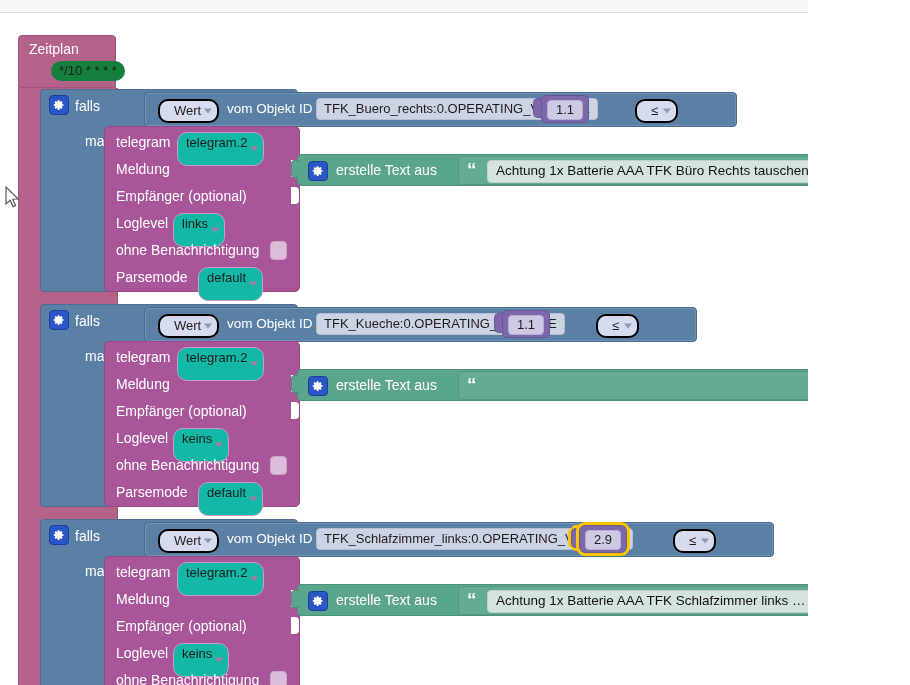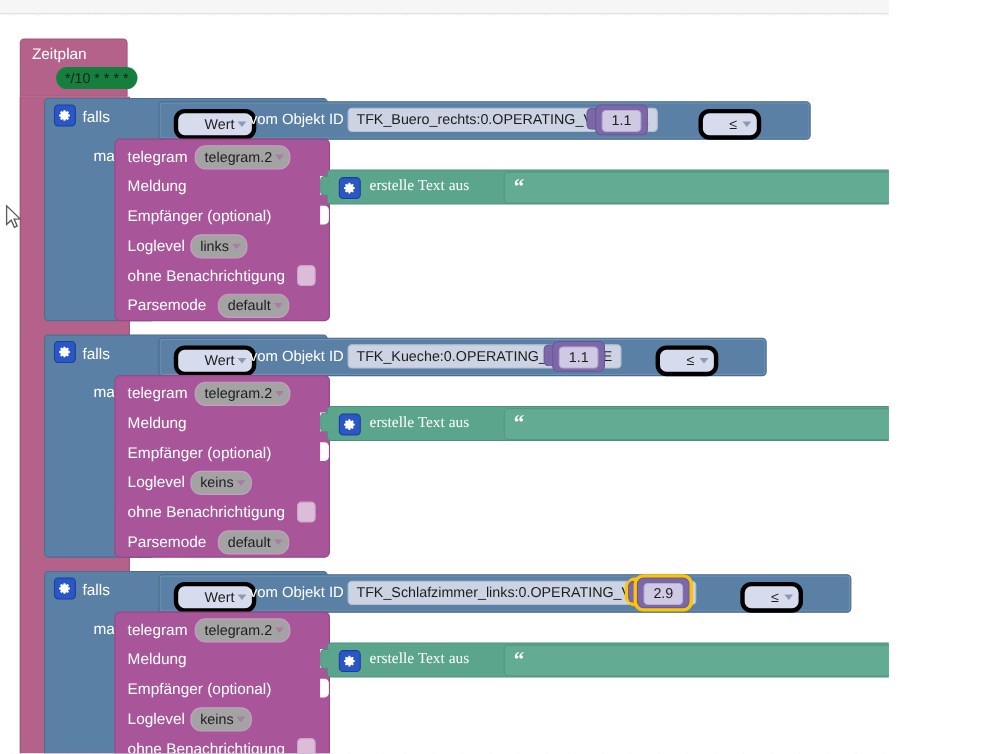--- a/index.html
+++ b/index.html
@@ -94,24 +94,24 @@
     position:absolute;
     background:#5b80a5;
     border:1px solid #4a6b8c;
     border-radius:4px;
     box-shadow:inset 0 0 0 1px #6f93b6;
     z-index:7;
   }
   .field-dd{
     position:absolute;
     background:#d6dced;
-    border:4px solid #000000;
+    border:2px solid #000000;
     border-radius:10px;
     color:#1d1d1d;font-size:13px;line-height:15px;
-    padding:2px 16px 3px 24px;
+    padding:2px 16px 3px 14px;
     white-space:nowrap;
   }
   .field-dd .caret{
     position:absolute;right:5px;top:50%;transform:translateY(-50%);
     width:0;height:0;border-left:4px solid transparent;border-right:4px solid transparent;
     border-top:5px solid #8e99b4;
   }
   .field-ro{
     position:absolute;
     background:#ccd3e3;
@@ -159,25 +159,25 @@
     background:#a8559a;
     border:1px solid #97478a;
     border-radius:5px;
     z-index:7;
   }
   .tg-row{
     position:absolute;color:#ffffff;font-size:14px;line-height:16px;white-space:nowrap;
   }
   .tg-dd{
     position:absolute;
-    background:#a3a3a3;
+    background:#14b8a6;
     border:1px solid #c69fc0;
     border-radius:10px;
     color:#1d1d1d;font-size:13px;line-height:15px;
-    padding:2px 16px 3px 8px;white-space:nowrap;
+    padding:2px 16px 15px 8px;white-space:nowrap;
   }
   .tg-dd .caret{
     position:absolute;right:5px;top:50%;transform:translateY(-50%);
     width:0;height:0;border-left:4px solid transparent;border-right:4px solid transparent;
     border-top:5px solid #a87ca3;
   }
   .chk{
     position:absolute;width:15px;height:17px;border-radius:4px;
     background:#dcbcd8;border:1px solid #c9a6c5;
   }
@@ -188,21 +188,20 @@
     border-radius:0 4px 4px 0;
   }
 
   
   .grn{
     position:absolute;
     background:#5ba58c;
     border:1px solid #4d917b;
     border-radius:4px;
     z-index:8;
-    font-family:Liberation Serif, serif;
   }
   .grn-label{
     position:absolute;color:#ffffff;font-size:14px;line-height:16px;white-space:nowrap;
   }
   .grn-inner{
     position:absolute;
     background:#64ab93;
     border:1px solid #55987f;
     border-radius:4px;
   }
@@ -304,20 +303,21 @@
     <div class="grn" style="left:297px;top:140px;width:570px;height:30px;">
       <div class="gear" style="left:10px;top:6px;">
         <svg width="12" height="12" viewBox="0 0 16 16">
             <path fill="#ffffff" d="M8 5.2a2.8 2.8 0 100 5.6 2.8 2.8 0 000-5.6zm0 4.1a1.3 1.3 0 110-2.6 1.3 1.3 0 010 2.6z"></path>
             <path fill="#ffffff" d="M14 9.1V6.9l-1.7-.3-.4-1 1-1.4-1.6-1.6-1.4 1-1-.4L8.6 1.5H6.4l-.3 1.7-1 .4-1.4-1L2.1 4.2l1 1.4-.4 1-1.7.3v2.2l1.7.3.4 1-1 1.4 1.6 1.6 1.4-1 1 .4.3 1.7h2.2l.3-1.7 1-.4 1.4 1 1.6-1.6-1-1.4.4-1L14 9.1z"></path>
           </svg>
       </div>
       <div class="grn-label" style="left:38px;top:7px;">erstelle Text aus</div>
       <div class="grn-inner" style="left:160px;top:1px;width:408px;height:27px;">
         <div class="quote" style="left:8px;top:3px;">“</div>
+        <div class="grn-field" style="left:28px;top:3px;">Achtung 1x Batterie AAA  TFK Büro Rechts tauschen</div>
         <div class="quote" style="left:384px;top:3px;">”</div>
       </div>
     </div>
 
     <div class="blk iff" style="left:40px;top:290px;width:258px;height:203px;">
       <div class="gear" style="left:8px;top:5px;">
         <svg width="12" height="12" viewBox="0 0 16 16">
             <path fill="#ffffff" d="M8 5.2a2.8 2.8 0 100 5.6 2.8 2.8 0 000-5.6zm0 4.1a1.3 1.3 0 110-2.6 1.3 1.3 0 010 2.6z"></path>
             <path fill="#ffffff" d="M14 9.1V6.9l-1.7-.3-.4-1 1-1.4-1.6-1.6-1.4 1-1-.4L8.6 1.5H6.4l-.3 1.7-1 .4-1.4-1L2.1 4.2l1 1.4-.4 1-1.7.3v2.2l1.7.3.4 1-1 1.4 1.6 1.6 1.4-1 1 .4.3 1.7h2.2l.3-1.7 1-.4 1.4 1 1.6-1.6-1-1.4.4-1L14 9.1z"></path>
           </svg>
@@ -435,20 +435,21 @@
     <div class="grn" style="left:297px;top:570px;width:566px;height:30px;">
       <div class="gear" style="left:10px;top:6px;">
         <svg width="12" height="12" viewBox="0 0 16 16">
             <path fill="#ffffff" d="M8 5.2a2.8 2.8 0 100 5.6 2.8 2.8 0 000-5.6zm0 4.1a1.3 1.3 0 110-2.6 1.3 1.3 0 010 2.6z"></path>
             <path fill="#ffffff" d="M14 9.1V6.9l-1.7-.3-.4-1 1-1.4-1.6-1.6-1.4 1-1-.4L8.6 1.5H6.4l-.3 1.7-1 .4-1.4-1L2.1 4.2l1 1.4-.4 1-1.7.3v2.2l1.7.3.4 1-1 1.4 1.6 1.6 1.4-1 1 .4.3 1.7h2.2l.3-1.7 1-.4 1.4 1 1.6-1.6-1-1.4.4-1L14 9.1z"></path>
           </svg>
       </div>
       <div class="grn-label" style="left:38px;top:7px;">erstelle Text aus</div>
       <div class="grn-inner" style="left:160px;top:1px;width:404px;height:27px;">
         <div class="quote" style="left:8px;top:3px;">“</div>
+        <div class="grn-field" style="left:28px;top:3px;">Achtung 1x Batterie AAA  TFK Schlafzimmer links …</div>
         <div class="quote" style="left:380px;top:3px;">”</div>
       </div>
     </div>
 
     <svg class="cursor" width="17" height="24" viewBox="0 0 17 24">
       <path d="M2 1 L2 18 L6.2 14.2 L9.1 20.6 L11.6 19.4 L8.8 13.2 L14.2 13.0 Z" fill="#ffffff" stroke="#5a5a5a" stroke-width="1.2"></path>
     </svg>
 
   </div>
 </div>

